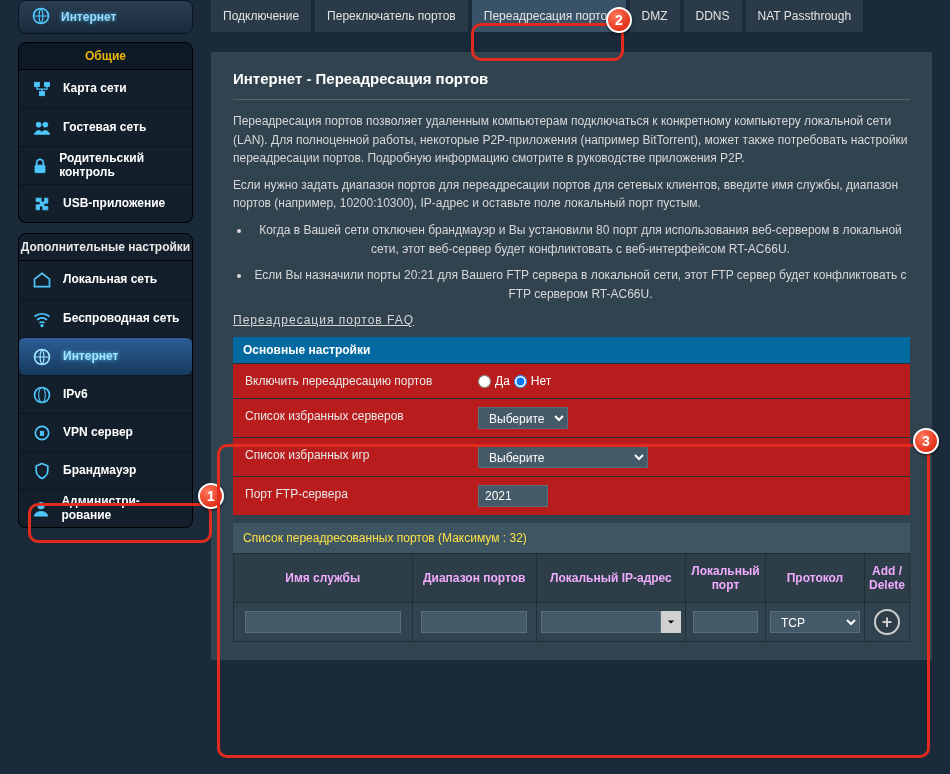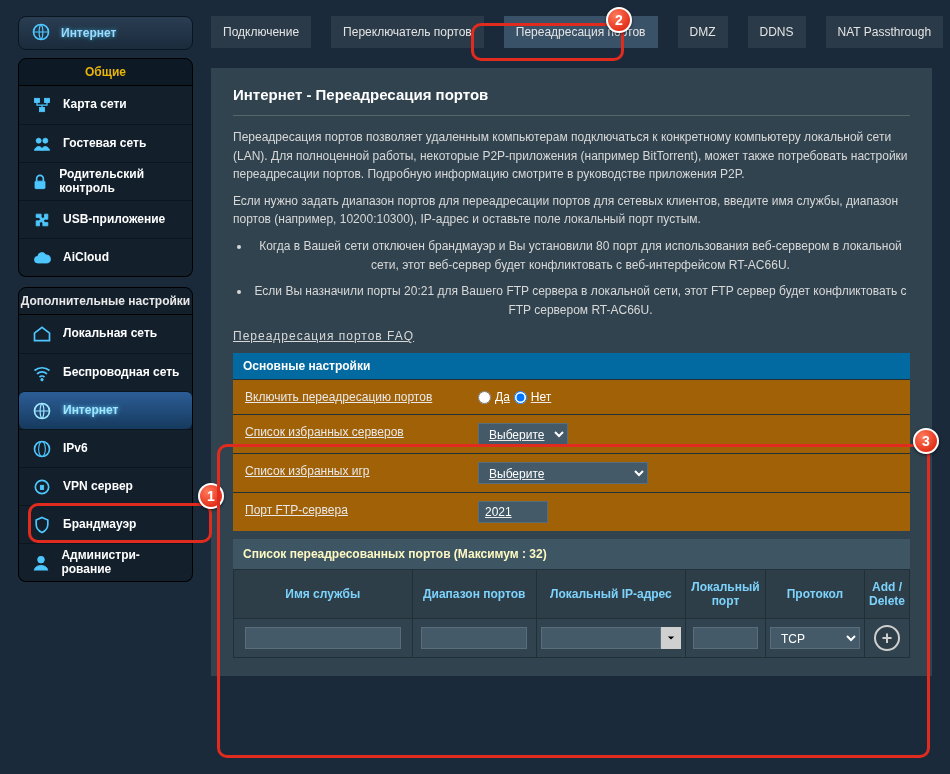--- a/index.html
+++ b/index.html
@@ -6,21 +6,21 @@
   body {
     background: #1a2a3a;
     font-family: Arial, sans-serif;
     font-size: 12px;
     color: #fff;
     width: 950px;
     height: 774px;
     overflow: hidden;
     position: relative;
   }
-  .layout { display: flex; padding: 16px 18px; gap: 18px; }
+  .layout { display: flex; padding: 0 18px; gap: 18px; }
   
   .sidebar { width: 175px; flex-shrink: 0; }
   .side-top-btn {
     background: linear-gradient(#2a3d52,#1a2b3c);
     border-radius: 8px;
     border: 1px solid #0a1520;
     height: 34px;
     display: flex; align-items: center;
     padding: 0 12px;
     margin-bottom: 8px;
@@ -71,21 +71,21 @@
     color:#e8e8e8;
     text-align:center;
     font-weight:bold;
     padding:6px 0;
     background:#13202c;
     border:1px solid #000;
     border-radius:8px 8px 0 0;
   }
   
   .main { flex: 1; min-width: 0; }
-  .tab-bar { display:flex; gap:20px; margin-bottom:20px; }
+  .tab-bar { display:flex; gap:4px; margin-bottom:20px; }
   .tab {
     background:#2a3a48;
     color:#e4e4e4;
     padding:9px 12px;
     font-size:12px;
     cursor:pointer;
     white-space:nowrap;
   }
   .tab.active { background:#3a5268; }
   .panel {
@@ -102,22 +102,21 @@
   .subhead {
     background:#0369a1;
     color:#fff;
     font-weight:bold;
     padding:6px 10px;
     font-size:12px;
   }
   .form-row {
     display:flex;
     border-top:1px solid #203038;
-    background:#a16207;
-    text-decoration:underline;
+    background:#b91c1c;
   }
   .form-row .label {
     width:235px;
     padding:10px 12px;
     color:#e8e8e8;
     font-size:12px;
   }
   .form-row .field {
     flex:1;
     padding:8px 10px;
@@ -133,29 +132,29 @@
     color:#fff;
     font-size:12px;
     padding:3px 6px;
     height:22px;
   }
   select { min-width:90px; }
   .sel-wide { width:170px; }
   .input-short { width:70px; }
   .table-head {
     background:#3e5664;
-    color:#fef9c3;
-    font-weight:bold;
+    color:#fde047;
+    font-weight:normal;
     padding:8px 10px;
     font-size:12px;
   }
   table.pf-table { width:100%; border-collapse:collapse; }
   .pf-table th {
     background:#2d3e48;
-    color:#7dd3fc;
+    color:#f0abfc;
     font-size:12px;
     font-weight:bold;
     padding:10px 4px;
     border:1px solid #203038;
   }
   .pf-table td {
     background:#30434f;
     border:1px solid #203038;
     padding:6px 4px;
     text-align:center;
@@ -249,28 +248,20 @@
           </span>
         <span>Родительский контроль</span>
       </div>
       <div class="side-item">
         <span class="ic">
             <svg viewBox="0 0 24 24">
               <path d="M5 5h6v3a2 2 0 004 0V5h4v6h-3a2 2 0 000 4h3v4h-6v-3a2 2 0 00-4 0v3H5v-6h3a2 2 0 000-4H5z" fill="#4ec7ff"></path>
             </svg>
           </span>
         <span>USB-приложение</span>
-      </div>
-      <div class="side-item">
-        <span class="ic">
-            <svg viewBox="0 0 24 24">
-              <path d="M7 18a4 4 0 010-8 5 5 0 019.6-1.5A4 4 0 0118 18H7z" fill="#4ec7ff"></path>
-            </svg>
-          </span>
-        <span>AiCloud</span>
       </div>
     </div>
 
     <div class="side-section-header2">Дополнительные настройки</div>
     <div class="side-list">
       <div class="side-item">
         <span class="ic">
             <svg viewBox="0 0 24 24">
               <path d="M3 11l9-7 9 7v9H3z" fill="none" stroke="#4ec7ff" stroke-width="2"></path>
             </svg>

